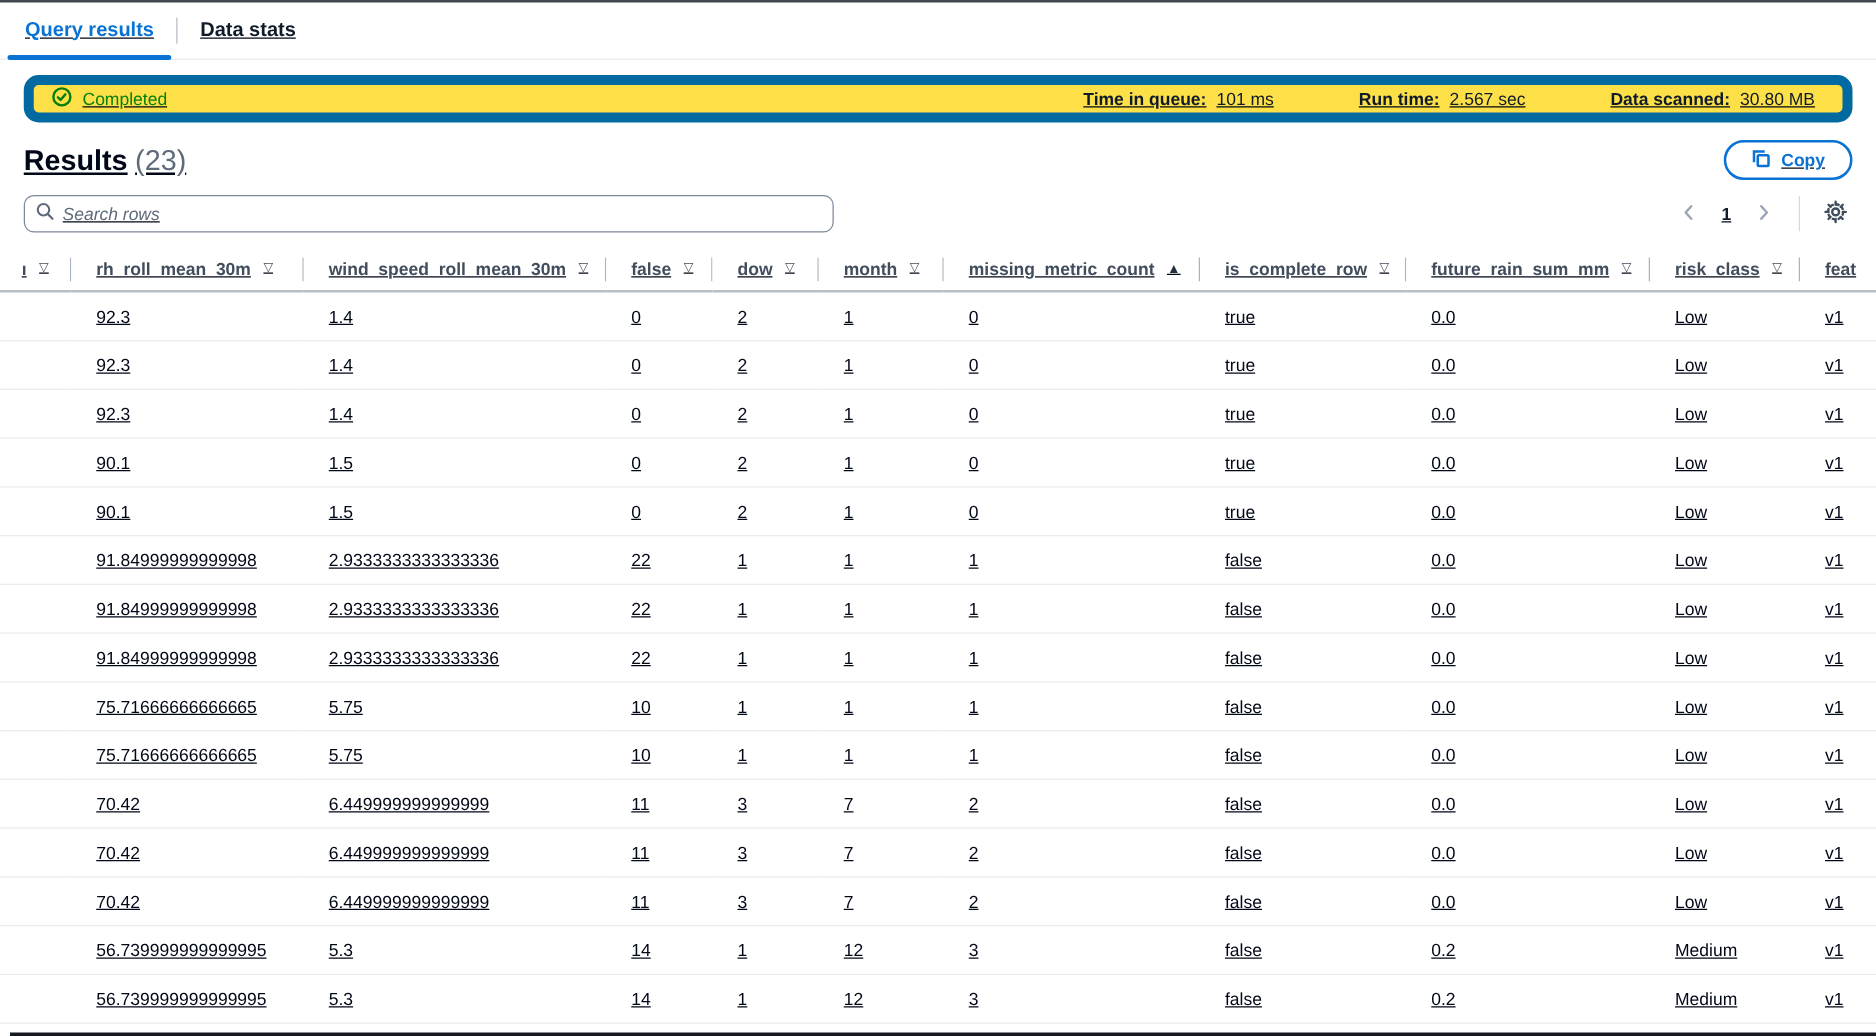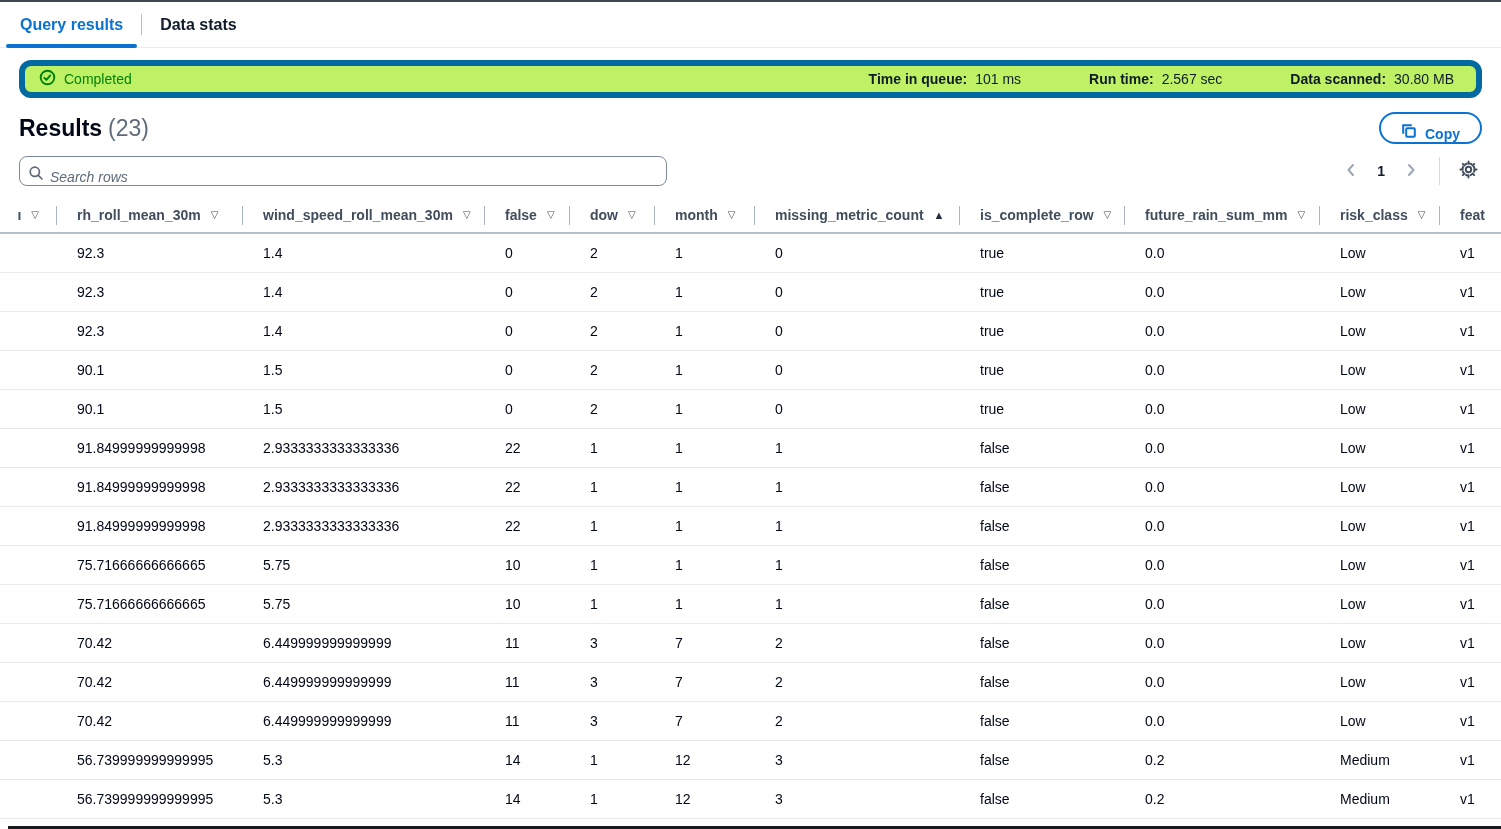--- a/index.html
+++ b/index.html
@@ -7,20 +7,21 @@
   body {
     font-family: "Liberation Sans", "DejaVu Sans", sans-serif;
     color:#000716;
   }
   #screen {
     position:relative;
     width:1501px; height:829px;
     overflow:hidden;
     background:#fff;
     border-top:2px solid #424650;
+    text-decoration:underline;
   }
   
   .tabbar {
     display:flex; align-items:stretch;
     height:46px;
     border-bottom:1px solid #e9ebed;
     padding-left:6px;
   }
   .tab {
     display:flex; align-items:center;
@@ -34,55 +35,55 @@
   .tab.active::after {
     content:""; position:absolute; left:0; right:0; bottom:-1px;
     height:4px; background:#0972d3; border-radius:2px;
   }
   .tab-divider { width:1px; background:#b6bec9; margin:12px 4px; }
   
   .banner {
     display:flex; align-items:center; justify-content:space-between;
     margin:12px 19px 0 19px;
     height:38px;
-    background:#bef264;
-    border:6px solid #0369a1;
+    background:#fde047;
+    border:8px solid #0369a1;
     border-radius:12px;
     padding:0 22px 0 14px;
   }
   .banner-left { display:flex; align-items:center; gap:8px; color:#037f0c; font-size:14px; }
   .banner-metrics { display:flex; align-items:center; gap:68px; font-size:14px; color:#0f1b2a; }
   .metric { display:flex; gap:8px; }
   .metric b { font-weight:bold; }
   
   .results-row {
     display:flex; align-items:center; justify-content:space-between;
     margin:14px 19px 0 19px;
   }
   .results-title { font-size:23px; }
   .results-title b { font-weight:bold; color:#000716; }
   .results-title span.count { color:#5f6b7a; font-weight:normal; margin-left:6px; }
   .btn-group { display:flex; gap:14px; }
   .pill-btn {
-    display:flex; align-items:flex-end; gap:8px;
+    display:flex; align-items:center; gap:8px;
     height:32px; padding:0 20px;
     border:2px solid #0972d3; border-radius:20px;
     background:#fff; color:#0972d3;
     font-size:14px; font-weight:bold;
     font-family:inherit;
     cursor:pointer;
   }
   
   .toolbar {
     display:flex; align-items:center; justify-content:space-between;
     margin:12px 19px 0 19px;
     height:30px;
   }
   .search-wrap {
-    display:flex; align-items:flex-end; gap:6px;
+    display:flex; align-items:center; gap:6px;
     width:648px; height:30px;
     border:1px solid #7d8998; border-radius:8px;
     padding:0 8px;
     background:#fff;
   }
   .search-wrap input {
     flex:1; border:none; outline:none;
     font-size:14px; font-family:inherit;
     color:#000716; background:transparent;
   }

